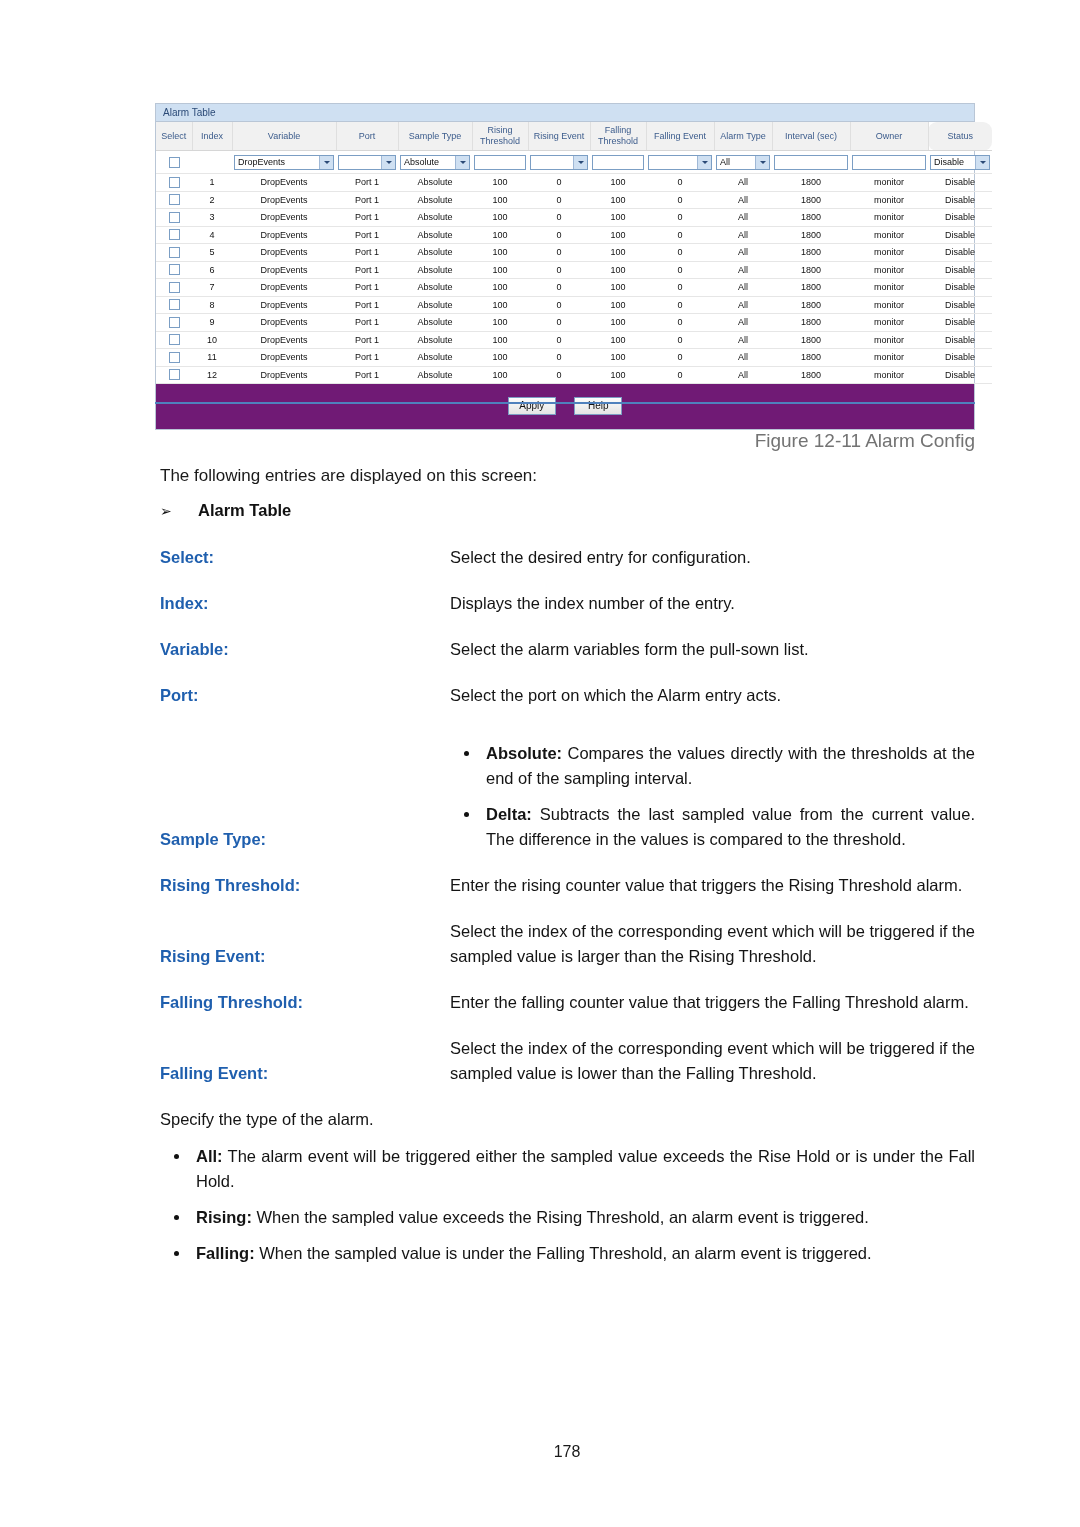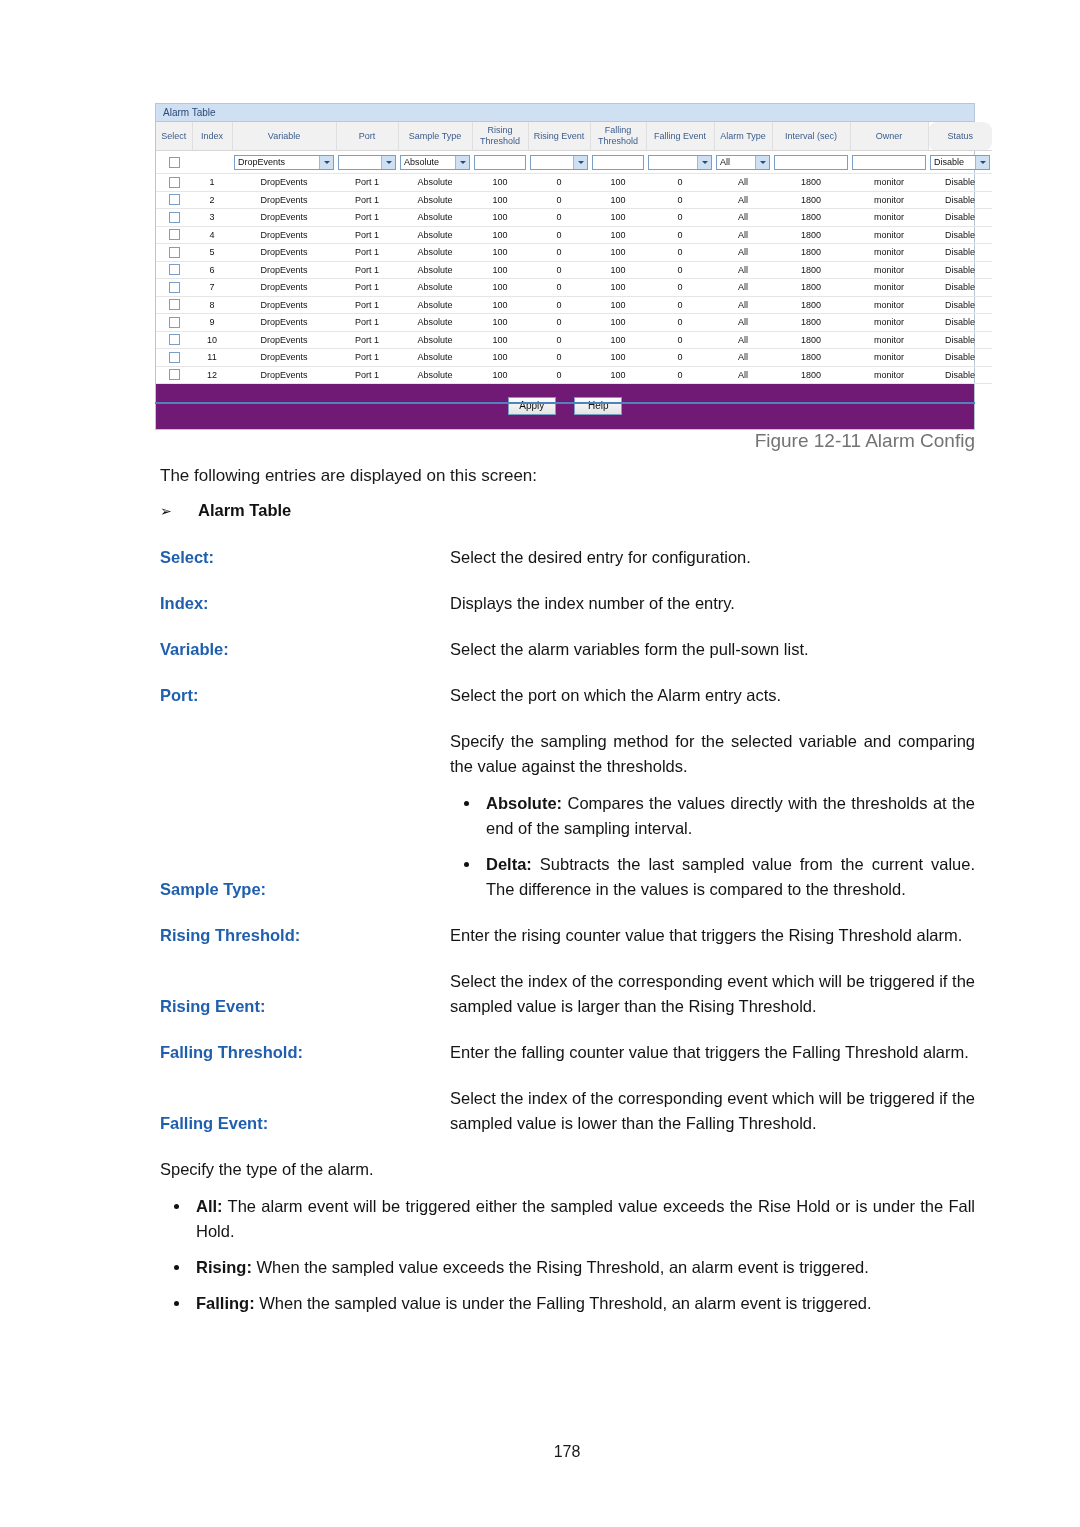--- a/index.html
+++ b/index.html
@@ -611,21 +611,20 @@
       </div>
       <div class="defrow">
         <div class="defterm">Port:</div>
         <div class="defbody">
           <p>Select the port on which the Alarm entry acts.</p>
         </div>
       </div>
       <div class="defrow">
         <div class="defterm">Sample Type:</div>
         <div class="defbody">
-          <p>Specify the sampling method for the selected variable and comparing the value against the thresholds.</p>
           <ul class="bullets">
             <li><span class="dot"></span><b>Absolute:</b><span> Compares the values directly with the thresholds at the end of the sampling interval.</span></li>
             <li><span class="dot"></span><b>Delta:</b><span> Subtracts the last sampled value from the current value. The difference in the values is compared to the threshold.</span></li>
           </ul>
         </div>
       </div>
       <div class="defrow">
         <div class="defterm">Rising Threshold:</div>
         <div class="defbody">
           <p>Enter the rising counter value that triggers the Rising Threshold alarm.</p>

